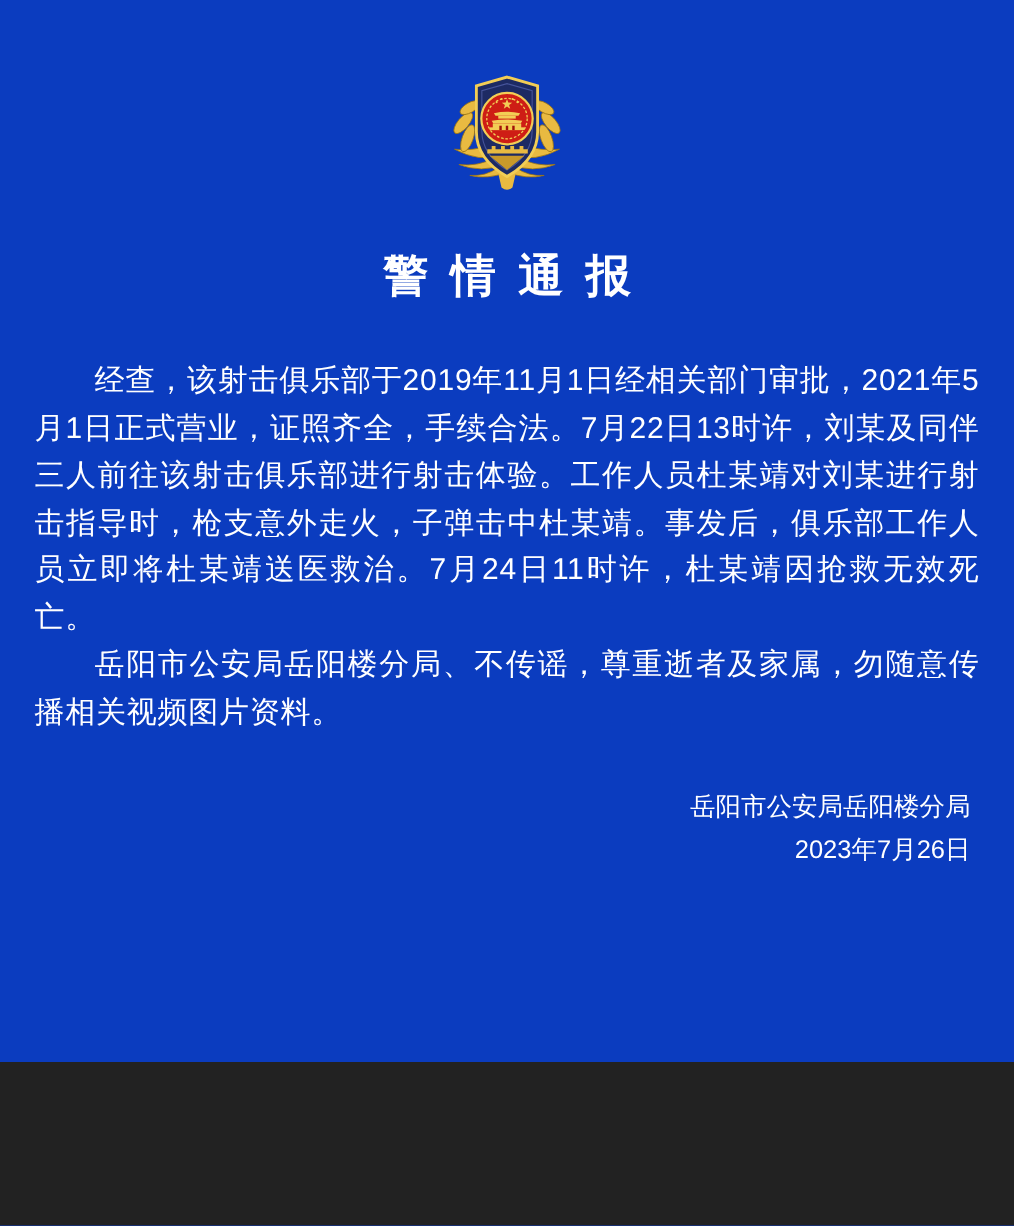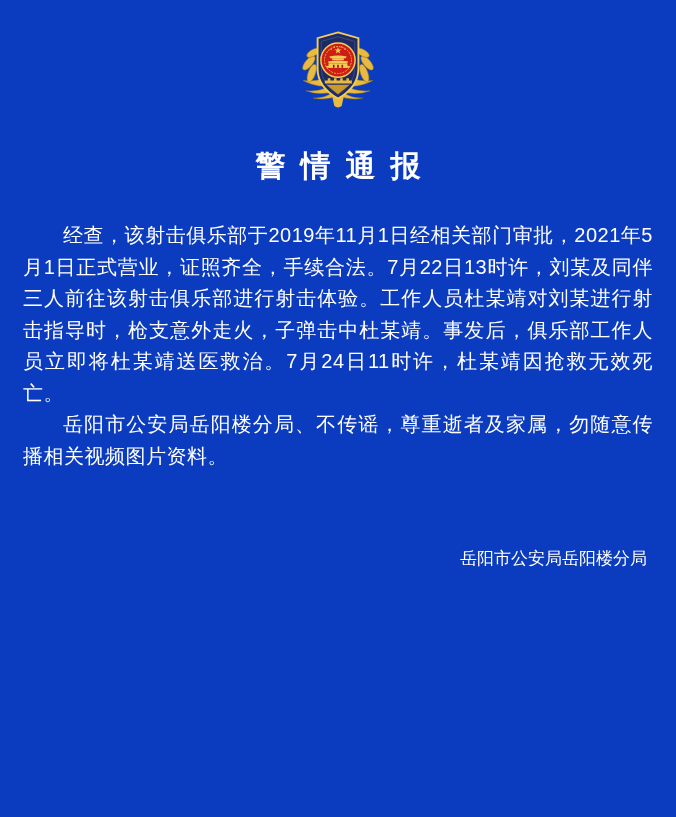--- a/index.html
+++ b/index.html
@@ -11,25 +11,25 @@
     --navy: #1d2a63;
     --red: #ce1d15;
     --dark-red: #a01009;
   }
   * { margin: 0; padding: 0; box-sizing: border-box; }
   html, body { background: #222; }
   body { font-family: "Liberation Sans", "DejaVu Sans", sans-serif; }
   .page {
     position: relative;
     width: 676px;
-    height: 817px;
+    height: 708px;
     margin: 0 auto;
     background: var(--bg);
     overflow: hidden;
-    padding-top: 28px;
+    padding-top: 47px;
   }
   .badge-wrap {
     width: 92px;
     height: 86px;
     margin: 0 auto;
   }
   .badge-wrap svg { width: 100%; height: 100%; display: block; }
   .g-gold   { fill: var(--gold); stroke: #9c7410; stroke-width: .7; }
   .g-goldp  { fill: var(--gold); }
   .g-golddeep { fill: var(--gold-deep); }
@@ -56,21 +56,21 @@
   }
   .content p {
     color: var(--text);
     font-size: 20px;
     line-height: 31.5px;
     text-indent: 2em;
     text-align: justify;
     letter-spacing: 0.5px;
   }
   .signature {
-    margin-top: 72px;
+    margin-top: 32px;
     padding-right: 29px;
     text-align: right;
     color: var(--text);
     font-size: 17px;
     line-height: 29px;
   }
 </style>
 </head>
 <body>
 
@@ -129,15 +129,16 @@
 
   <h1 class="title">警情通报</h1>
 
   <div class="content">
     <p>经查，该射击俱乐部于2019年11月1日经相关部门审批，2021年5月1日正式营业，证照齐全，手续合法。7月22日13时许，刘某及同伴三人前往该射击俱乐部进行射击体验。工作人员杜某靖对刘某进行射击指导时，枪支意外走火，子弹击中杜某靖。事发后，俱乐部工作人员立即将杜某靖送医救治。7月24日11时许，杜某靖因抢救无效死亡。</p>
     <p>岳阳市公安局岳阳楼分局、不传谣，尊重逝者及家属，勿随意传播相关视频图片资料。</p>
   </div>
 
   <div class="signature">
     <div>岳阳市公安局岳阳楼分局</div>
+    <div>2023年7月26日</div>
   </div>
 
 </div>
 
 </body></html>

